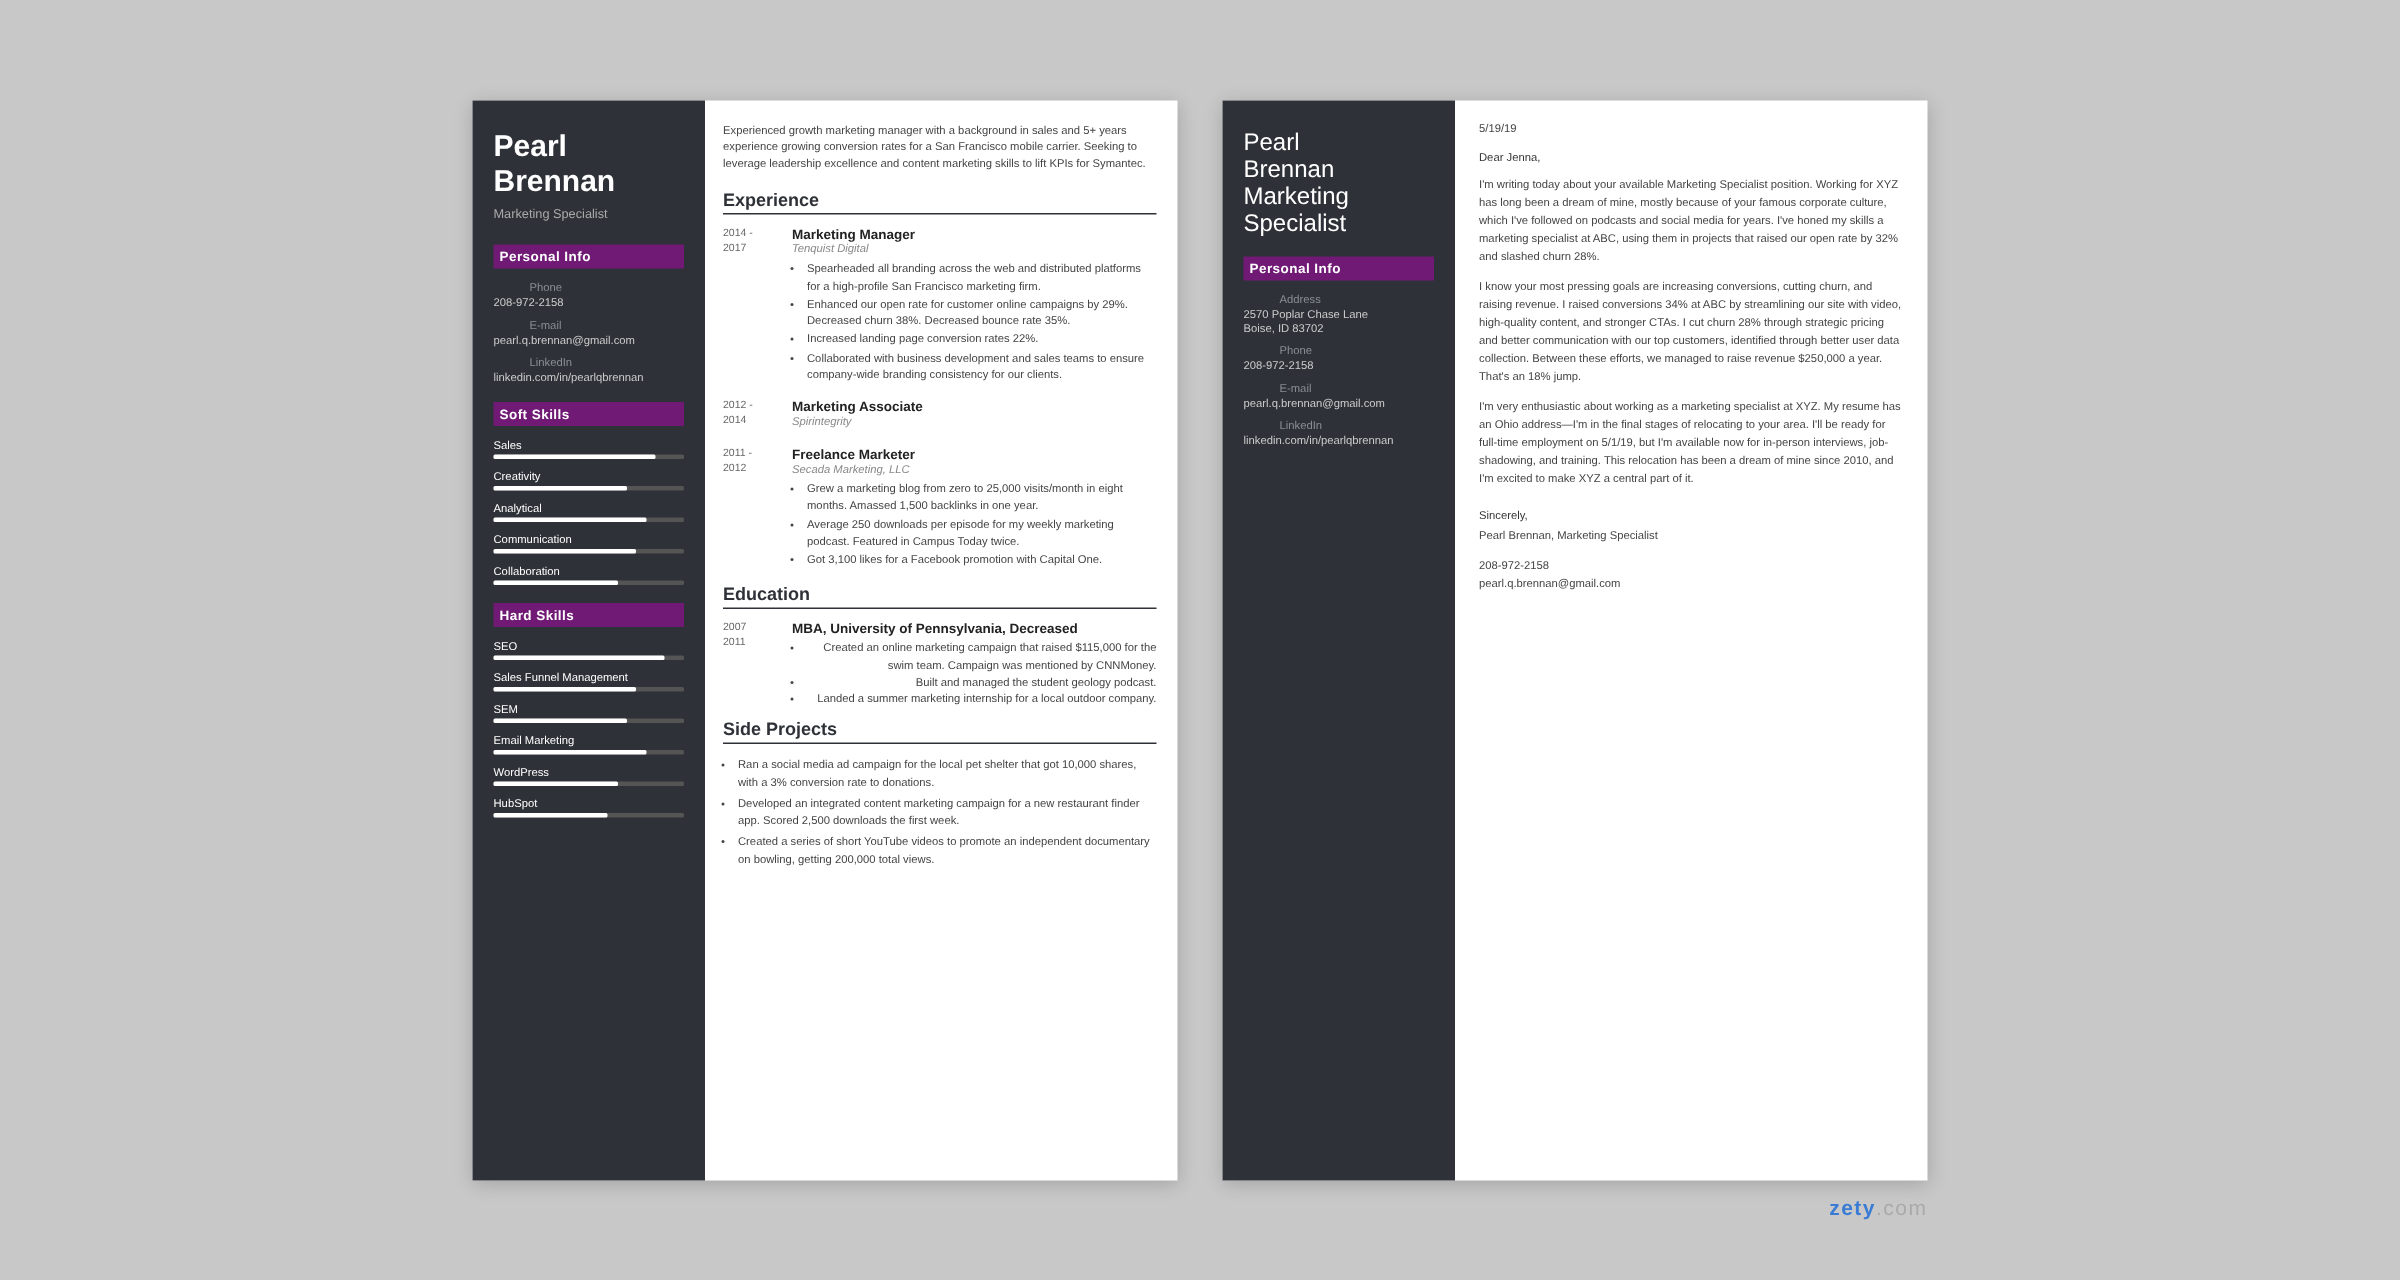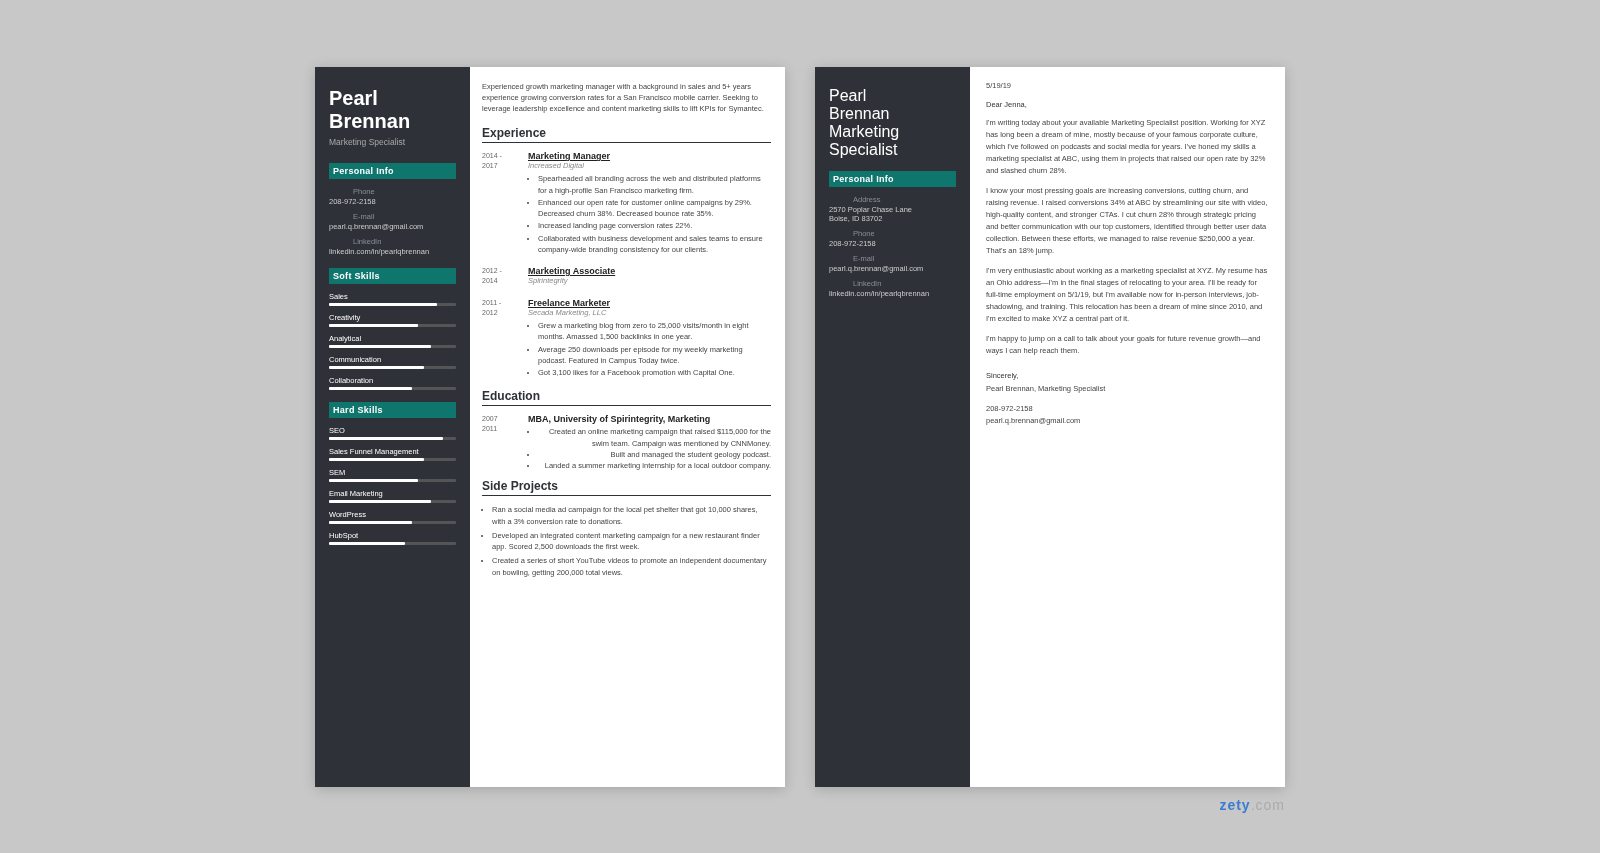--- a/index.html
+++ b/index.html
@@ -42,21 +42,21 @@
     .sidebar .title {
       font-size: 8.5px;
       color: #aaa;
       margin-top: 4px;
       margin-bottom: 16px;
     }
     .sidebar-section-title {
       font-size: 9px;
       font-weight: bold;
       color: #fff;
-      background: #0f766e;
+      background: #701a75;
       padding: 3px 4px;
       margin-bottom: 8px;
       margin-top: 12px;
       letter-spacing: 0.3px;
     }
     .sidebar-label {
       font-size: 7.5px;
       color: #8a8f96;
       margin-bottom: 1px;
       margin-top: 6px;
@@ -137,21 +137,20 @@
       flex-shrink: 0;
       line-height: 1.4;
     }
     .exp-body {
       flex: 1;
     }
     .exp-title {
       font-size: 9px;
       font-weight: bold;
       color: #222;
-      text-decoration: underline;
     }
     .exp-company {
       font-size: 7.5px;
       color: #888;
       font-style: italic;
       margin-bottom: 3px;
     }
     .exp-bullets {
       padding-left: 10px;
     }
@@ -377,21 +376,21 @@
     <div class="main-content">
       <div class="summary-text">Experienced growth marketing manager with a background in sales and 5+ years experience growing conversion rates for a San Francisco mobile carrier. Seeking to leverage leadership excellence and content marketing skills to lift KPIs for Symantec.</div>
 
       <div class="section-heading">Experience</div>
       <div id="experience-container">
           <div class="experience-item">
       <div class="exp-row">
         <div class="exp-dates">2014 -<br>2017</div>
         <div class="exp-body">
           <div class="exp-title">Marketing Manager</div>
-          <div class="exp-company">Increased Digital</div>
+          <div class="exp-company">Tenquist Digital</div>
           <ul class="exp-bullets">
                   <li>Spearheaded all branding across the web and distributed platforms for a high-profile San Francisco marketing firm.</li>
                   <li>Enhanced our open rate for customer online campaigns by 29%. Decreased churn 38%. Decreased bounce rate 35%.</li>
                   <li>Increased landing page conversion rates 22%.</li>
                   <li>Collaborated with business development and sales teams to ensure company-wide branding consistency for our clients.</li>
                 </ul>
         </div>
       </div>
     </div>
           <div class="experience-item">
@@ -418,21 +417,21 @@
       </div>
     </div>
         </div>
 
       <div class="section-heading">Education</div>
       <div id="education-container">
           <div class="edu-item">
       <div class="edu-row">
         <div class="edu-dates">2007<br>2011</div>
         <div class="edu-body">
-          <div class="edu-title">MBA, University of Spirintegrity, Marketing</div>
+          <div class="edu-title">MBA, University of Pennsylvania, Decreased</div>
           <ul class="edu-bullets">
                   <li>Created an online marketing campaign that raised $115,000 for the swim team. Campaign was mentioned by CNNMoney.</li>
                   <li>Built and managed the student geology podcast.</li>
                   <li>Landed a summer marketing internship for a local outdoor company.</li>
                 </ul>
         </div>
       </div>
     </div>
         </div>
 
@@ -466,21 +465,20 @@
       <div class="sidebar-value">linkedin.com/in/pearlqbrennan</div>
     </div>
 
     <div class="cover-main">
       <div class="cover-date">5/19/19</div>
       <div class="cover-salutation">Dear Jenna,</div>
       <div id="cover-paragraphs">
           <div class="cover-paragraph">I'm writing today about your available Marketing Specialist position. Working for XYZ has long been a dream of mine, mostly because of your famous corporate culture, which I've followed on podcasts and social media for years. I've honed my skills a marketing specialist at ABC, using them in projects that raised our open rate by 32% and slashed churn 28%.</div>
           <div class="cover-paragraph">I know your most pressing goals are increasing conversions, cutting churn, and raising revenue. I raised conversions 34% at ABC by streamlining our site with video, high-quality content, and stronger CTAs. I cut churn 28% through strategic pricing and better communication with our top customers, identified through better user data collection. Between these efforts, we managed to raise revenue $250,000 a year. That's an 18% jump.</div>
           <div class="cover-paragraph">I'm very enthusiastic about working as a marketing specialist at XYZ. My resume has an Ohio address—I'm in the final stages of relocating to your area. I'll be ready for full-time employment on 5/1/19, but I'm available now for in-person interviews, job-shadowing, and training. This relocation has been a dream of mine since 2010, and I'm excited to make XYZ a central part of it.</div>
-          <div class="cover-paragraph">I'm happy to jump on a call to talk about your goals for future revenue growth—and ways I can help reach them.</div>
         </div>
       <div class="cover-closing">Sincerely,</div>
       <div class="cover-signature">Pearl Brennan, Marketing Specialist</div>
       <div class="cover-contact">
         <div>208-972-2158</div>
         <div>pearl.q.brennan@gmail.com</div>
       </div>
     </div>
   </div>
 

